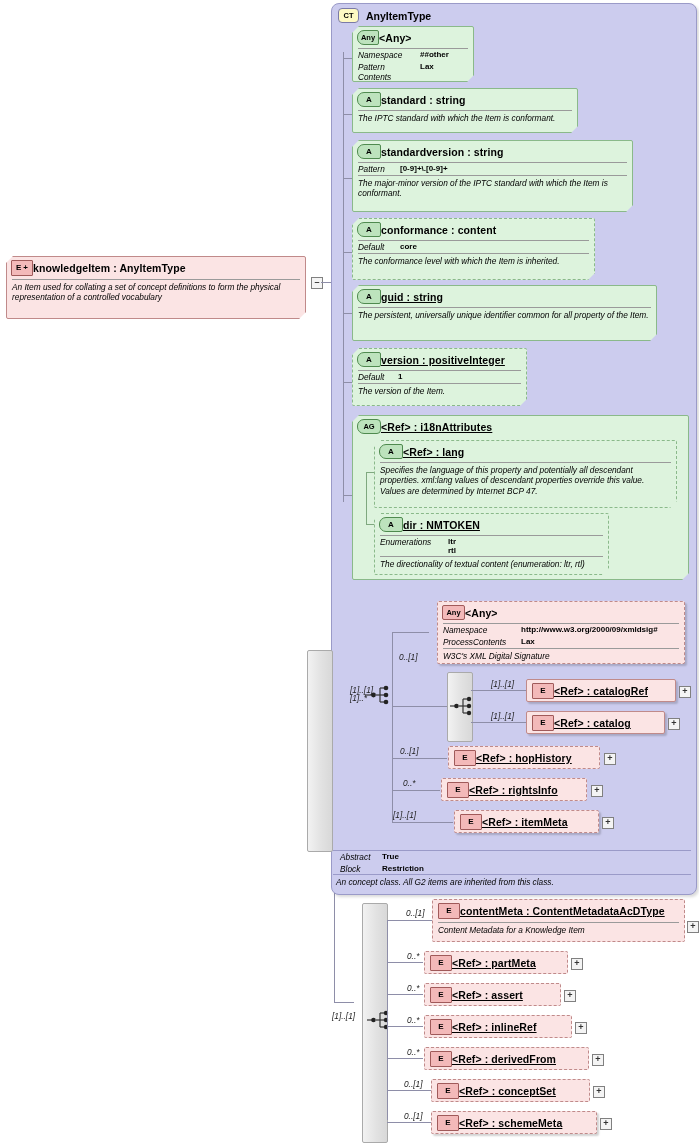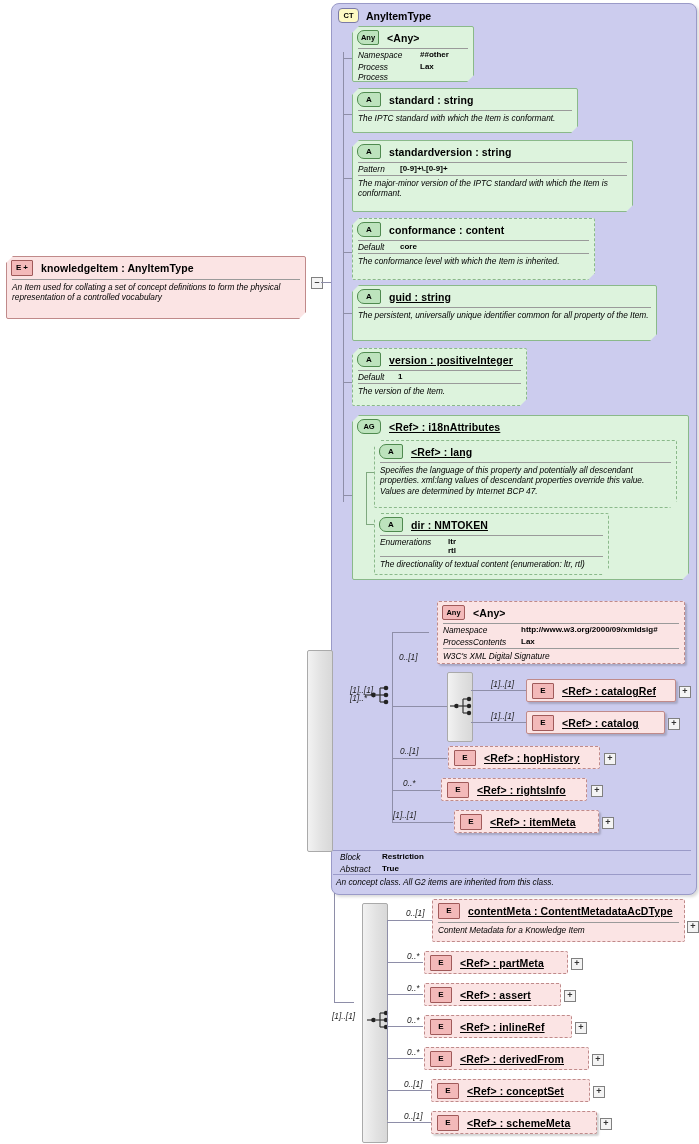--- a/index.html
+++ b/index.html
@@ -5,21 +5,21 @@
   html,body{margin:0;padding:0;background:#ffffff;}
   body{
     width:699px;height:1144px;position:relative;overflow:hidden;
     font-family:"Liberation Sans","DejaVu Sans",sans-serif;
     font-size:9px;color:#000;
   }
   .abs{position:absolute;box-sizing:border-box;}
 
   
   .node{position:absolute;box-sizing:border-box;border-radius:2px;}
-  .node .hdr{display:flex;align-items:center;gap:8px;padding:3px 6px 3px 4px;}
+  .node .hdr{display:flex;align-items:center;gap:0;padding:3px 6px 3px 4px;}
   .node .ttl{font-weight:bold;font-size:10.5px;letter-spacing:.1px;white-space:nowrap;}
   .node .sep{height:1px;background:#9a9a9a;margin:0 5px;}
   .node .doc{font-style:italic;font-size:8.3px;line-height:1.25;padding:2px 5px 3px 5px;}
 
   
   .el{background:#fbe4e4;border:1px solid #c08a8a;box-shadow:2px 2px 2px rgba(0,0,0,.18);}
   .el.ref{background:#fbe4e4;border:1px dashed #c08a8a;box-shadow:none;}
   .el.refsolid{background:#fbe4e4;border:1px solid #c08a8a;}
   .el.dashedshadow{background:#fbe4e4;border:1px dashed #c08a8a;box-shadow:2px 2px 2px rgba(0,0,0,.18);}
   
@@ -115,21 +115,21 @@
   <div class="hdr">
     <span class="badge b-any-g">Any</span>
     <span class="ttl">&lt;Any&gt;</span>
   </div>
   <div class="sep"></div>
   <div class="frow">
     <span class="fk" style="width:62px">Namespace</span>
     <span class="fv">##other</span>
   </div>
   <div class="frow">
-    <span class="fk" style="width:62px">Process Process</span>
+    <span class="fk" style="width:62px">Pattern Contents</span>
     <span class="fv">Lax</span>
   </div>
 </div>
 
 <div class="ln lnh" style="left:343px;top:114px;width:12px;"></div>
 <div class="node at oct" style="left:352px;top:88px;width:226px;height:45px;">
   <div class="hdr">
     <span class="badge b-a">A</span>
     <span class="ttl">standard : string</span>
   </div>
@@ -340,26 +340,26 @@
     <span class="ttl nowrap">&lt;Ref&gt;      : itemMeta</span>
   </div>
 </div>
 <div class="exp" style="left:602px;top:817px;">
   <span>+</span>
 </div>
 
 <div class="ln lnh" style="left:333px;top:850px;width:358px;background:#9a9ac8;"></div>
 <div class="abs" style="left:335px;top:851px;width:340px;">
   <div class="frow">
+    <span class="fk" style="width:42px">Abstract</span>
+    <span class="fv">True</span>
+  </div>
+  <div class="frow">
     <span class="fk" style="width:42px">Block</span>
     <span class="fv">Restriction</span>
-  </div>
-  <div class="frow">
-    <span class="fk" style="width:42px">Abstract</span>
-    <span class="fv">True</span>
   </div>
 </div>
 <div class="ln lnh" style="left:333px;top:874px;width:358px;background:#9a9ac8;"></div>
 <div class="small-italic abs" style="left:336px;top:877px;width:350px;">An concept class. All G2 items are inherited from this class.</div>
 
 <div class="seqbar" style="left:362px;top:903px;width:24px;height:238px;"></div>
 <div class="card" style="left:332px;top:1011px;">[1]..[1]</div>
 <svg class="conn" style="left:366px;top:1009px;" viewBox="0 0 26 22">
   <line x1="1" y1="11" x2="6" y2="11" stroke="#333" stroke-width="1.2"></line>
   <circle cx="7.5" cy="11" r="2.3" fill="#222"></circle>

